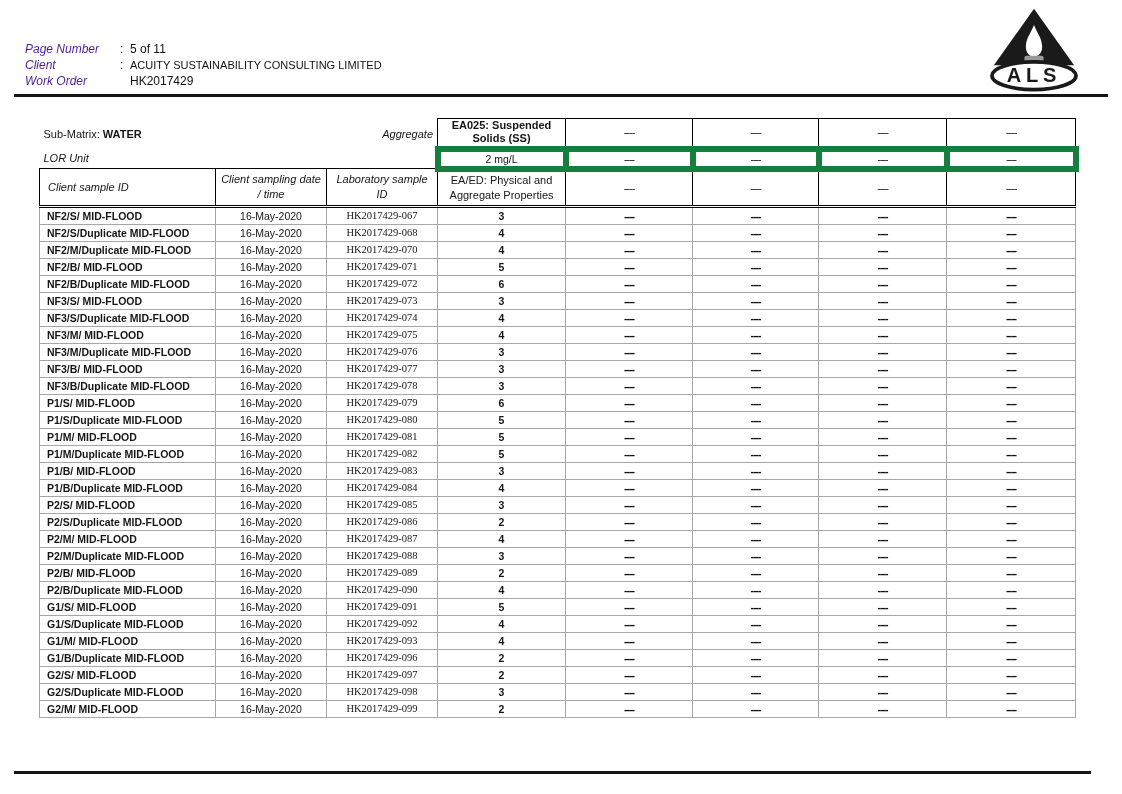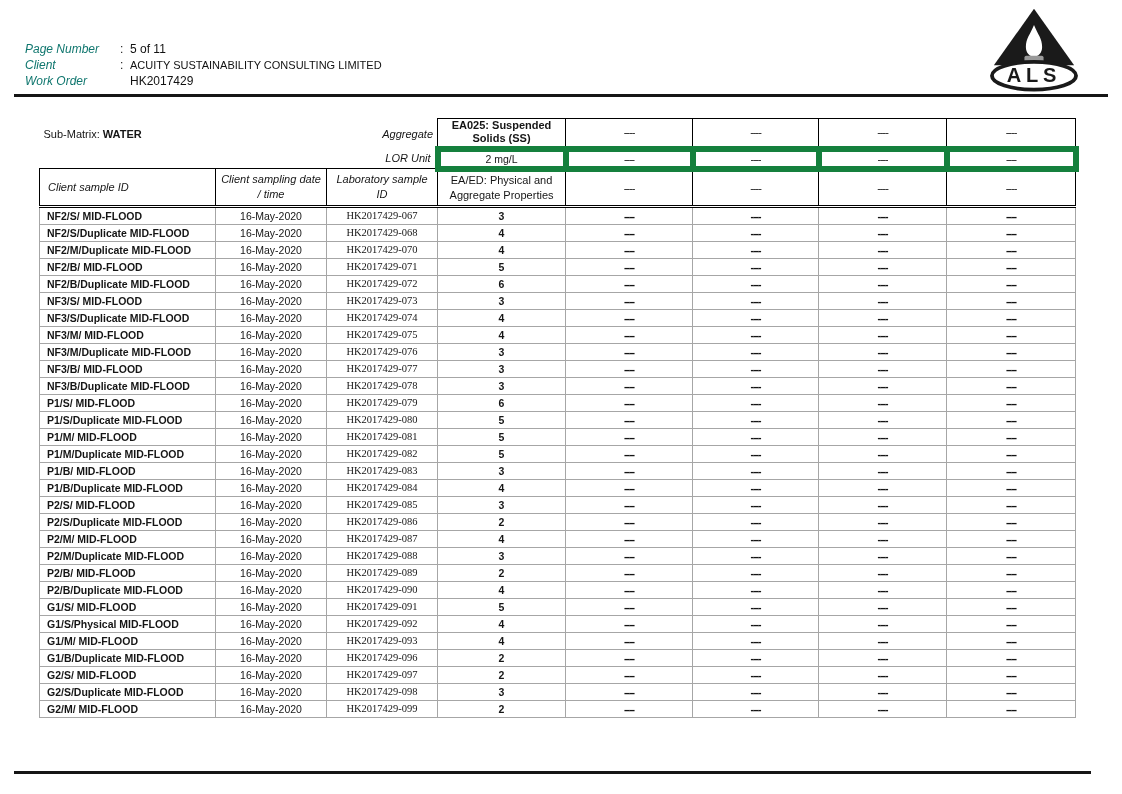--- a/index.html
+++ b/index.html
@@ -6,21 +6,21 @@
   .page{
     position:relative;
     width:1122px;height:794px;
     background:#fff;
     font-family:"Liberation Sans","DejaVu Sans",sans-serif;
     color:#151515;
     overflow:hidden;
   }
   
   .hdr-field{position:absolute;left:25px;font-size:12px;white-space:nowrap;}
-  .hdr-label{display:inline-block;width:95px;font-style:italic;color:#0f766e;}
+  .hdr-label{display:inline-block;width:95px;font-style:italic;color:#4c1d95;}
   .hdr-colon{display:inline-block;width:10px;color:#222;}
   .hdr-value{font-weight:normal;color:#111;}
   .hdr-value.small{font-size:11px;}
   .top-rule{position:absolute;left:14px;top:94px;width:1094px;height:3px;background:#151515;}
   .logo{position:absolute;left:986px;top:6px;width:96px;height:86px;}
   
   .lab-table{
     position:absolute;left:39px;top:118px;
     border-collapse:collapse;table-layout:fixed;
     width:1036px;
@@ -30,21 +30,21 @@
   tr.band-a{height:30px;}
   td.submx-cell{border:none;}
   .submx-flex{display:flex;justify-content:space-between;align-items:flex-start;}
   .submx-left{font-size:11px;}
   .submx-left b{font-weight:bold;}
   .cmp-label{font-size:11px;font-style:italic;text-align:right;}
   td.cmp-box{border:1px solid #000;text-align:center;font-size:11px;line-height:13px;}
   td.cmp-box.first{font-weight:bold;}
   
   tr.band-b{height:20px;}
-  td.lor-label{border:none;border-right:3px solid #000000;font-size:11px;font-style:italic;text-align:right;}
+  td.lor-label{border:none;border-right:3px solid #000000;font-size:11px;font-style:italic;text-align:left;}
   td.lor-box{border:6px solid #15803d;text-align:center;font-size:10.5px;}
   
   tr.band-c{height:38px;}
   tr.band-c td{border:1px solid #000;border-bottom:3px double #000;font-size:11px;line-height:15px;}
   td.colhdr{font-style:italic;padding-left:8px;}
   td.colhdr.ctr{text-align:center;padding-left:4px;}
   td.method-box{text-align:center;font-size:10.5px;}
   
   tr.data-row{height:17px;}
   tr.data-row td{border:1px solid #a6a6a6;font-size:10.5px;line-height:16px;white-space:nowrap;}
@@ -361,21 +361,21 @@
           <td class="c-sample">G1/S/ MID-FLOOD</td>
           <td class="c-date">16-May-2020</td>
           <td class="c-lab">HK2017429-091</td>
           <td class="c-val">5</td>
           <td class="c-dash">----</td>
           <td class="c-dash">----</td>
           <td class="c-dash">----</td>
           <td class="c-dash">----</td>
         </tr>
         <tr class="data-row">
-          <td class="c-sample">G1/S/Physical MID-FLOOD</td>
+          <td class="c-sample">G1/S/Duplicate MID-FLOOD</td>
           <td class="c-date">16-May-2020</td>
           <td class="c-lab">HK2017429-092</td>
           <td class="c-val">4</td>
           <td class="c-dash">----</td>
           <td class="c-dash">----</td>
           <td class="c-dash">----</td>
           <td class="c-dash">----</td>
         </tr>
         <tr class="data-row">
           <td class="c-sample">G1/M/ MID-FLOOD</td>

